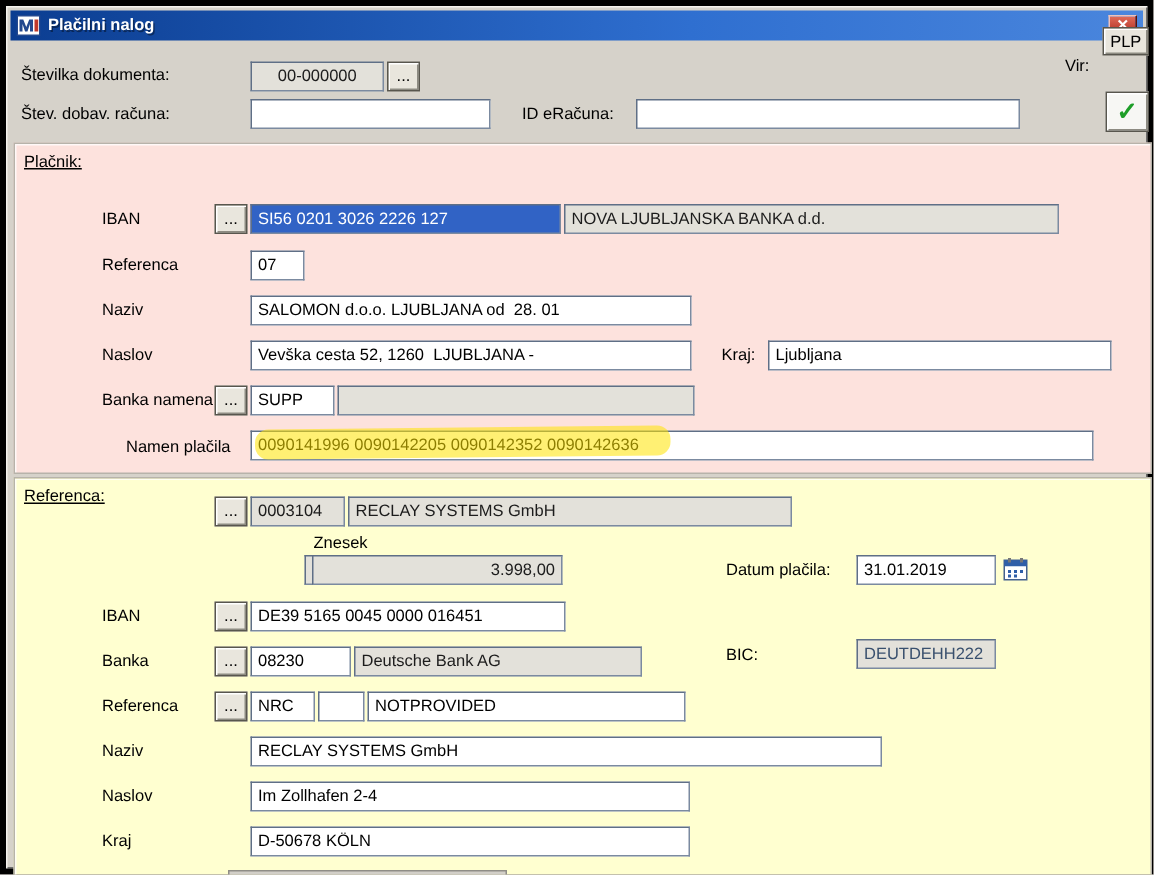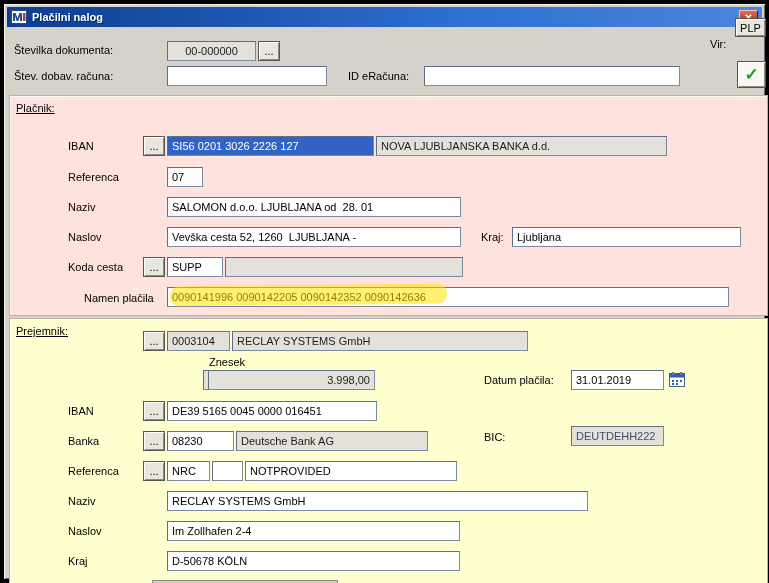--- a/index.html
+++ b/index.html
@@ -85,44 +85,44 @@
   <button class="abs btn white" style="left:733px; top:57px; width:29px; height:27px;">
     <span class="check-glyph">✓</span>
   </button>
 
   <div class="group pink" style="left:5px; top:91px; width:759px; height:221px;"></div>
   <span class="abs legend" style="left:12px; top:98px;">Plačnik:</span>
 
   <span class="abs lbl" style="left:64px; top:136px;">IBAN</span>
   <button class="abs btn" style="left:139px; top:132px; width:22px; height:20px;">...</button>
   <input class="abs fld sel" style="left: 163px; top: 132px; width: 207px;" value="SI56 0201 3026 2226 127">
-  <div class="abs fld dis" style="left:372px; top:132px; width:291px;">NOVA LJUBLJANSKA BANKA d.d.</div>
+  <div class="abs fld dis" style="left:372px; top:132px; width:330px;">NOVA LJUBLJANSKA BANKA d.d.</div>
 
   <span class="abs lbl" style="left:64px; top:167px;">Referenca</span>
   <input class="abs fld" style="left: 163px; top: 163px; width: 36px;" value="07">
 
   <span class="abs lbl" style="left:64px; top:197px;">Naziv</span>
   <input class="abs fld" style="left: 163px; top: 193px; width: 294px;" value="SALOMON d.o.o. LJUBLJANA od  28. 01">
 
   <span class="abs lbl" style="left:64px; top:227px;">Naslov</span>
   <input class="abs fld" style="left: 163px; top: 223px; width: 294px;" value="Vevška cesta 52, 1260  LJUBLJANA -">
   <span class="abs lbl" style="left:477px; top:227px;">Kraj:</span>
   <input class="abs fld" style="left: 508px; top: 223px; width: 229px;" value="Ljubljana">
 
-  <span class="abs lbl" style="left:64px; top:257px;">Koda cesta</span>
+  <span class="abs lbl" style="left:64px; top:257px;">Banka namena</span>
   <button class="abs btn" style="left:139px; top:253px; width:22px; height:20px;">...</button>
   <input class="abs fld" style="left: 163px; top: 253px; width: 56px;" value="SUPP">
   <div class="abs fld dis" style="left:221px; top:253px; width:238px;"></div>
 
   <span class="abs lbl" style="left:64px; top:288px;margin-left:16px;">Namen plačila</span>
   <input class="abs fld" style="left: 163px; top: 283px; width: 562px;" value="0090141996 0090142205 0090142352 0090142636">
   <div class="marker" style="left:166px; top:281px; width:277px; height:20px;"></div>
 
   <div class="group yellow" style="left:5px; top:314px; width:759px; height:266px;"></div>
-  <span class="abs legend" style="left:12px; top:321px;">Prejemnik:</span>
+  <span class="abs legend" style="left:12px; top:321px;">Referenca:</span>
 
   <button class="abs btn" style="left:139px; top:327px; width:22px; height:20px;">...</button>
   <div class="abs fld dis" style="left:163px; top:327px; width:63px;">0003104</div>
   <div class="abs fld dis" style="left:228px; top:327px; width:296px;">RECLAY SYSTEMS GmbH</div>
 
   <span class="abs lbl" style="left:205px; top:352px;">Znesek</span>
   <div class="abs fld dis bold ctr" style="left:163px; top:366px; width:39px;">EUR</div>
   <div class="abs fld dis rgt" style="left:204px; top:366px; width:167px;">3.998,00</div>
 
   <span class="abs lbl" style="left:480px; top:370px;">Datum plačila:</span>

